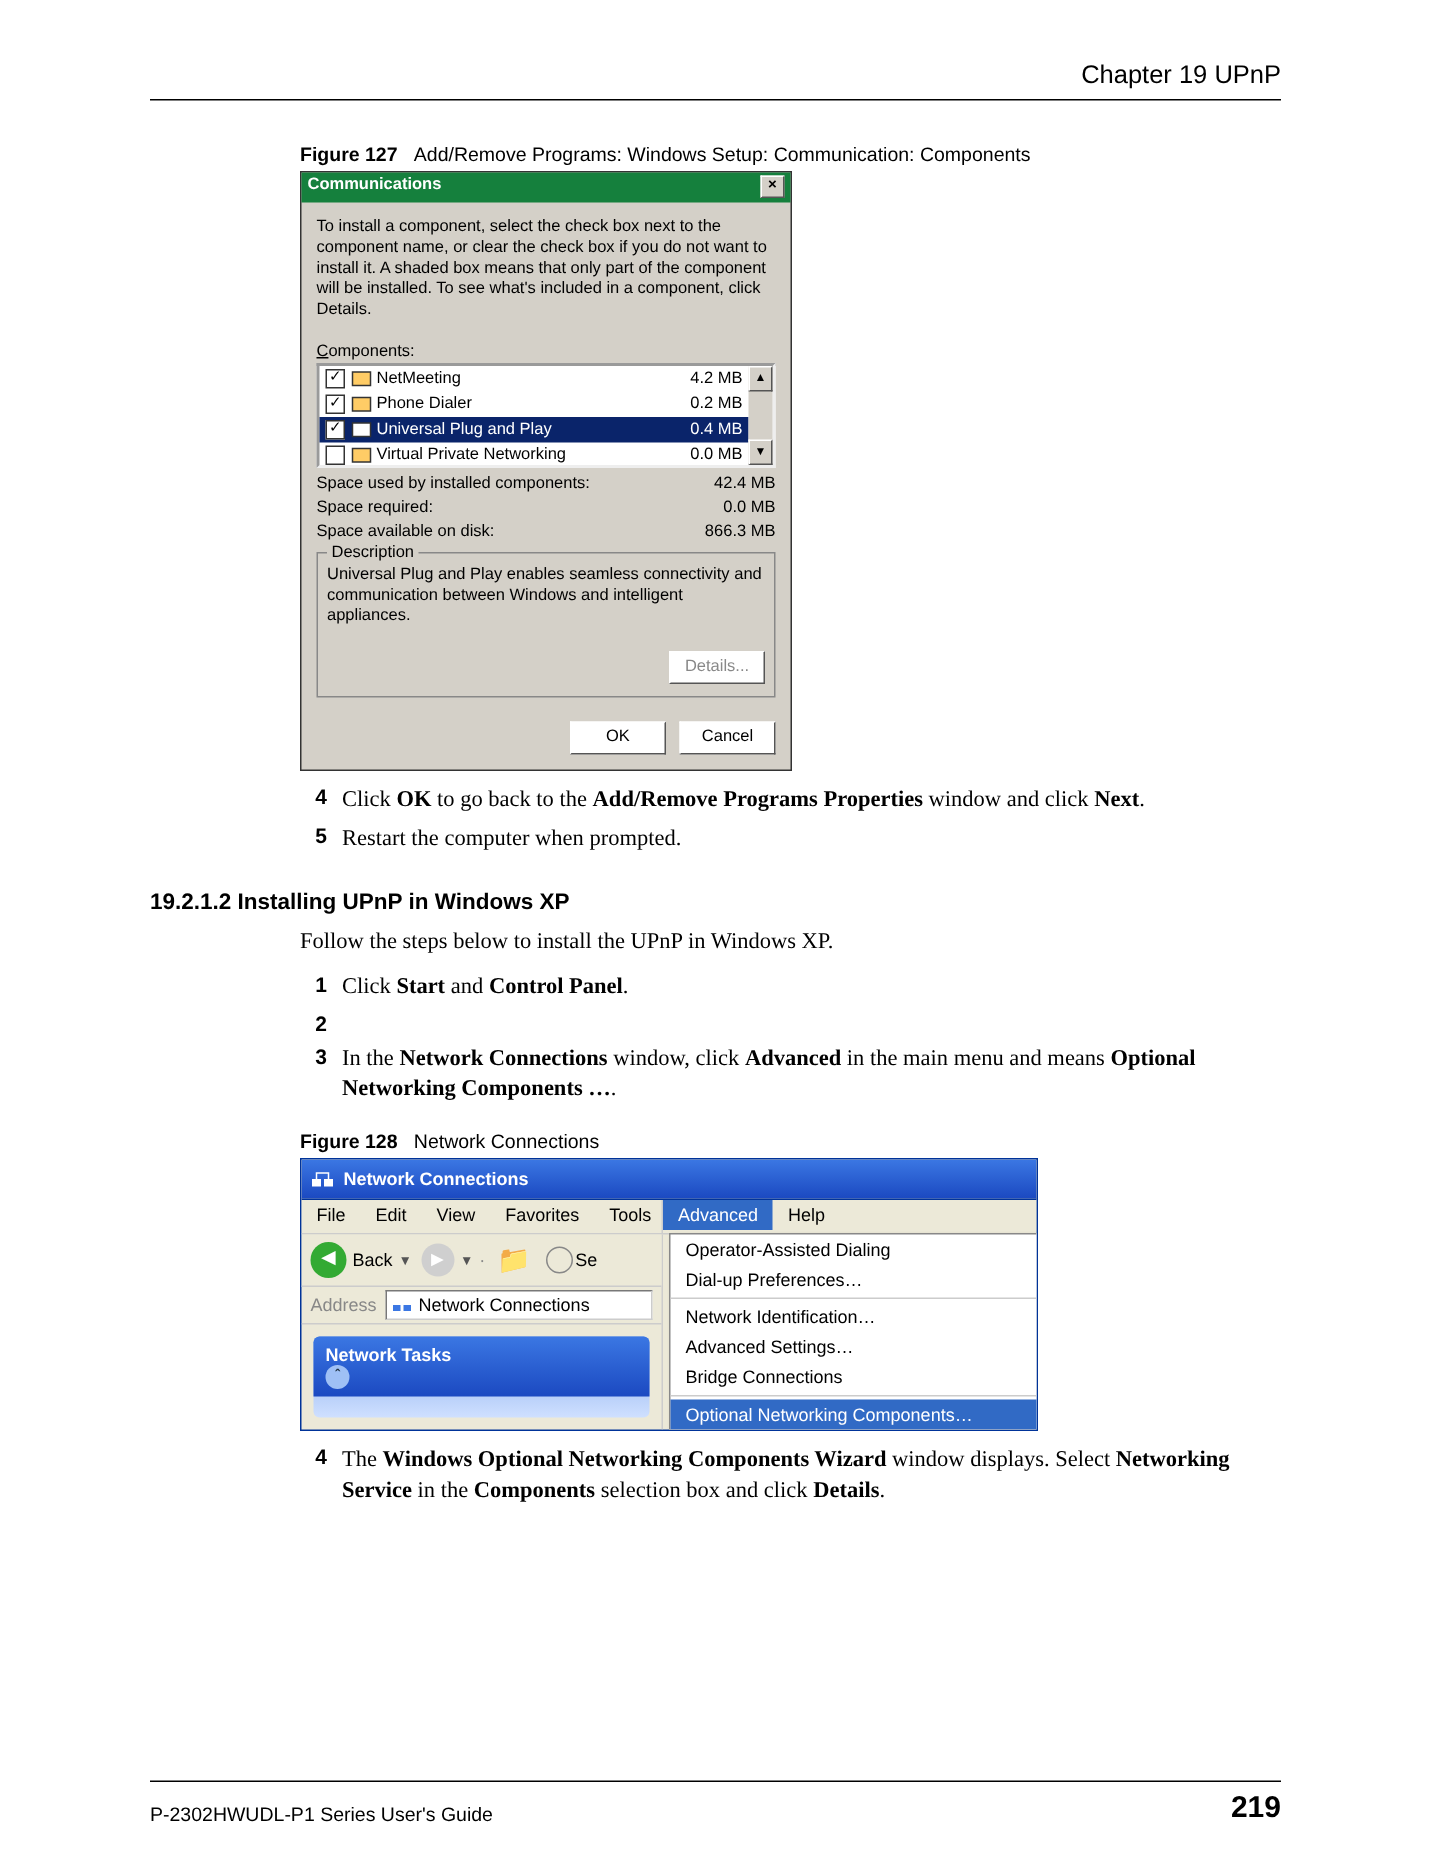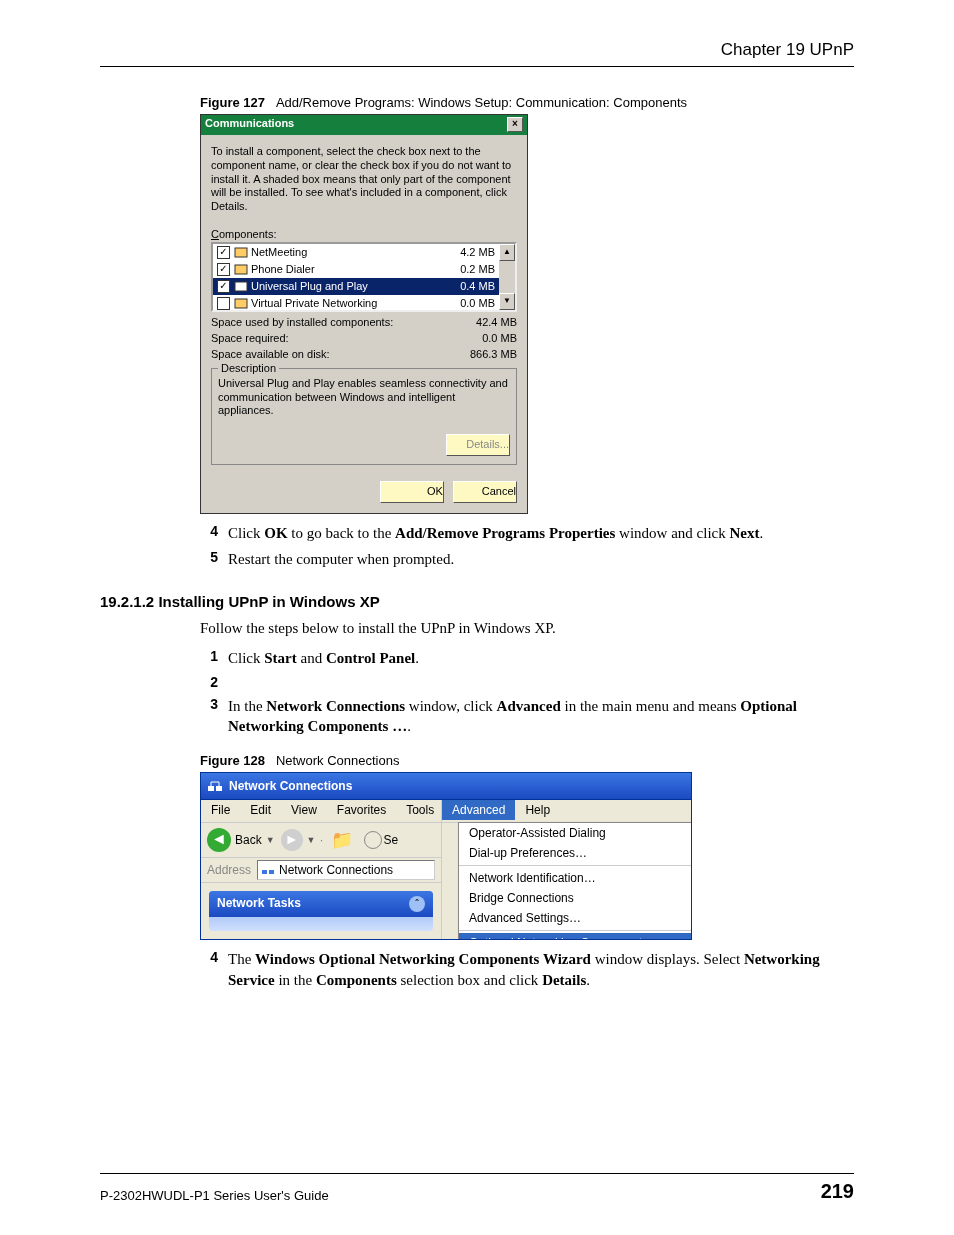--- a/index.html
+++ b/index.html
@@ -115,21 +115,21 @@
     border:1px solid #888; margin-top:8px; padding:4px 6px 8px 6px;
     position:relative;
   }
   .dlg1-grp-lbl {
     position:absolute; top:-7px; left:6px; background:#d4d0c8; padding:0 3px;
   }
   .dlg1-desc { margin-top:4px; line-height:1.25; }
   .dlg1-btn {
     display:inline-block; min-width:62px; height:20px;
     border:1px solid #fff; border-right-color:#555; border-bottom-color:#555;
-    background:#fef9c3; line-height:18px;
+    background:#ffffff; text-align:center; line-height:18px;
     font-size:11px;
   }
   .dlg1-btn.disabled { color:#888; }
   .dlg1-bottom { text-align:right; padding:8px 10px 10px 0; }
   .dlg1-bottom .dlg1-btn { margin-left:6px; }
 
   
   .win2 {
     margin-left:100px;
     width: 490px;
@@ -191,27 +191,28 @@
   .task-pane {
     margin:8px;
     background:linear-gradient(#7aa2e8,#cfe0ff);
     border-radius:4px;
   }
   .task-hdr {
     background:linear-gradient(#3b77e3,#1b49c1);
     color:#fff; font-weight:bold;
     padding:5px 8px; display:flex; justify-content:space-between;
     border-radius:4px 4px 0 0;
+    flex-direction:column;
   }
   .task-chev {
     width:16px;height:16px;border-radius:8px;background:#9fc0f5;color:#234;
     text-align:center;line-height:15px;font-size:10px;
   }
   .dropdown {
-    position:absolute; left:16px; top:0;
+    position:absolute; left:4px; top:0;
     background:#fff; border:1px solid #888;
     min-width:248px;
     box-shadow:2px 2px 3px rgba(0,0,0,.3);
     font-size:12px;
   }
   .dd-item { padding:3px 10px; }
   .dd-item.sel { background:#316ac5; color:#fff; }
   .dd-sep { border-top:1px solid #ccc; margin:2px 0; }
 
   .footer {
@@ -377,22 +378,22 @@
       <div class="win2-right">
         <div class="mlist" id="mlist-right">
             <span class="mitem sel">Advanced</span>
             <span class="mitem">Help</span>
           </div>
         <div class="dropdown" id="adv-dropdown" style="top:22px;">
             <div class="dd-item">Operator-Assisted Dialing</div>
             <div class="dd-item">Dial-up Preferences…</div>
             <div class="dd-sep"></div>
             <div class="dd-item">Network Identification…</div>
+            <div class="dd-item">Advanced Settings…</div>
             <div class="dd-item">Bridge Connections</div>
-            <div class="dd-item">Advanced Settings…</div>
             <div class="dd-sep"></div>
             <div class="dd-item sel">Optional Networking Components…</div>
           </div>
       </div>
     </div>
     <div style="display:flex;">
       <div class="win2-left">
         <div class="win2-toolbar">
           <span class="back-btn">◄</span>
           <span>Back</span>

